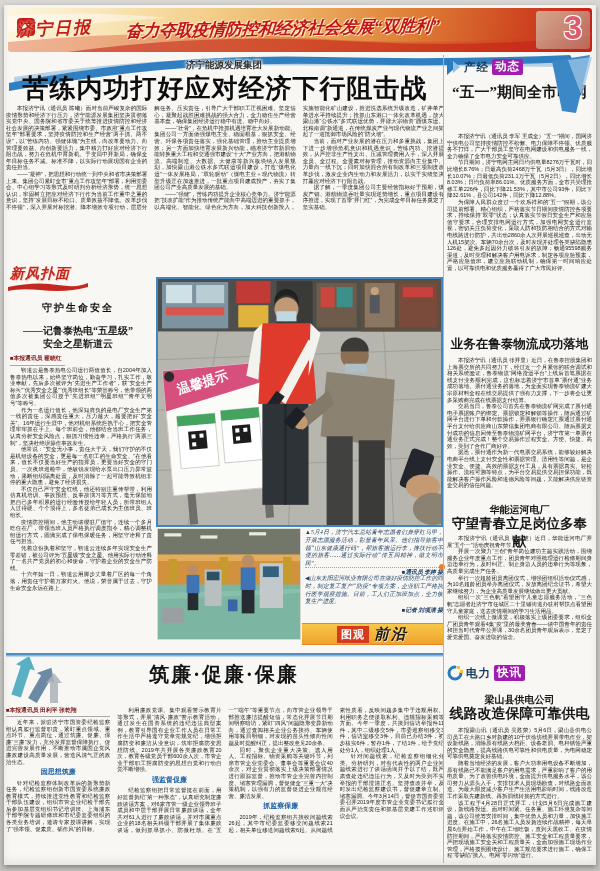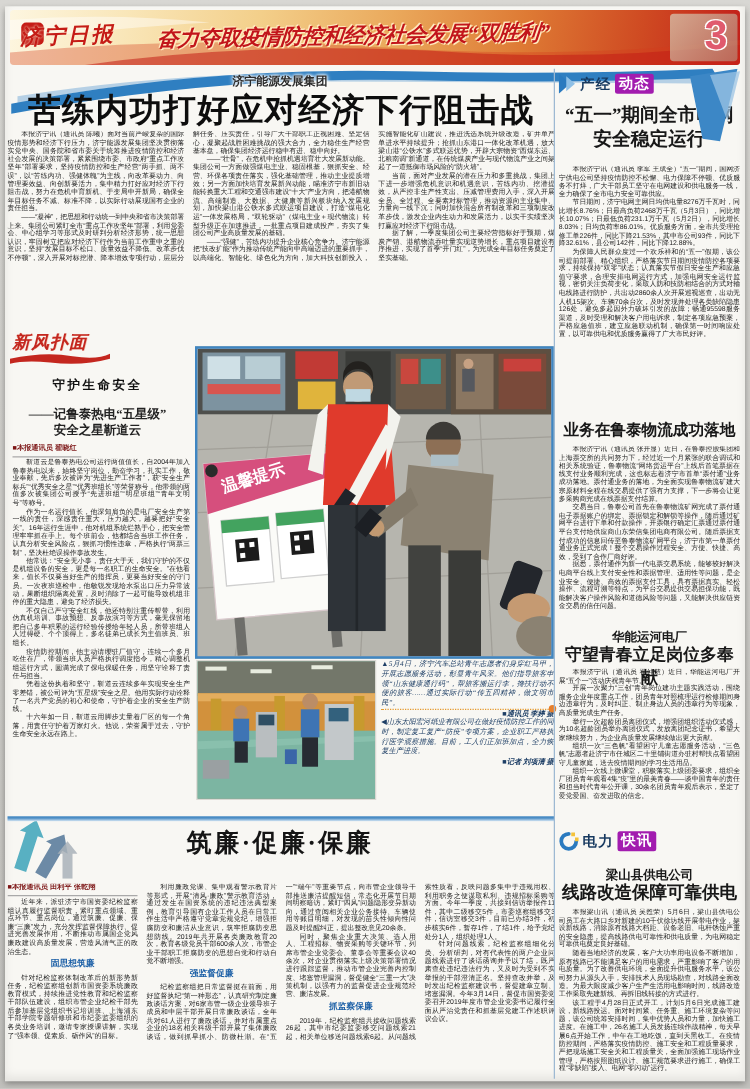--- a/index.html
+++ b/index.html
@@ -271,20 +271,24 @@
       <p>▲5月4日，济宁汽车总站青年志愿者们身穿红马甲，开展志愿服务活动，彰显青年风采。他们指导旅客申领“山东健康通行码”，帮旅客搬运行李，搀扶行动不便的旅客……通过实际行动“传五四精神，做文明市民”。</p>
       <div class="credit">■通讯员 李婷 摄</div>
     </div>
     <div class="abs dotline">
         <span class="dot"></span>
       </div>
     <div class="abs cap cap2">
       <p>◀山东太阳宏河纸业有限公司在做好疫情防控工作的同时，制定复工复产“防疫”专项方案，企业职工严格执行医学观察措施。目前，工人们正加班加点，全力恢复生产进度。</p>
       <div class="credit">■记者 刘项清 摄</div>
     </div>
+    <div class="abs tuguan">
+      <span class="tg1">图观</span>
+      <span class="tg2">前沿</span>
+    </div>
     <div class="abs hr-blue"></div>
 
     <svg class="abs arrows" width="54" height="46" viewBox="0 0 54 46">
       <g transform="rotate(18 27 23)">
           <polygon points="14,2 24,14 19,14 19,44 9,44 9,14 4,14" fill="#58b0c2"></polygon>
         </g>
       <g transform="rotate(30 30 26)">
           <polygon points="34,6 44,18 39,18 39,44 29,44 29,18 24,18" fill="#6c8aa6"></polygon>
         </g>
       <polygon points="46,16 54,26 50,26 50,46 42,46 42,26 38,26" fill="#a9b2b8" opacity="0.85"></polygon>
@@ -309,21 +313,20 @@
     <div class="abs rc rc-label lab1">
       <svg width="14" height="16" viewBox="0 0 14 16">
         <polygon points="0,0 9,8 0,16" fill="#2a7abf"></polygon>
           <polygon points="6,2 13,8 6,14" fill="#8fc0e6"></polygon>
       </svg>
       <span class="pre">产经</span>
       <span class="suf">动态</span>
     </div>
 
     <h3 class="abs rc rc-h a1h1">“五一”期间全市电网</h3>
-    <h3 class="abs rc rc-h a1h2">安全稳定运行</h3>
     <div class="abs rc bt a1b">
         <p>本报济宁讯（通讯员 李军 王成全）“五一”期间，国网济宁供电公司坚持疫情防控不松懈、电力保障不停顿、优质服务不打烊，广大干部员工坚守在电网建设和供电服务一线，全力确保了全市电力安全可靠供应。</p>
         <p>节日期间，济宁电网主网日均供电量8276万千瓦时，同比增长8.76%；日最高负荷2468万千瓦（5月3日），同比增长10.07%；日最低负荷231.1万千瓦（5月2日），同比增长8.03%；日均负荷率86.01%。优质服务方面，全市共受理抢修工单226件，同比下降21.53%，其中市公司93件，同比下降32.61%，县公司142件，同比下降12.88%。</p>
         <p>为保障人民群众度过一个欢乐祥和的“五一”假期，该公司提前部署、精心组织，严格落实节日期间疫情防控各项要求，持续保持“双零”状态；认真落实节假日安全生产和应急值守要求，合理安排电网运行方式，加强电网安全运行监视，密切关注负荷变化，采取人防和技防相结合的方式对输电线路进行防护，共出动2860余人次开展巡视巡查，出动无人机15架次、车辆70余台次，及时发现并处理各类缺陷隐患126处，避免多起因外力破坏引发的故障；畅通95598服务渠道，及时受理和解决客户用电诉求，制定各项应急预案，严格应急值班，建立应急联动机制，确保第一时间响应处置，以可靠供电和优质服务赢得了广大市民好评。</p>
       </div>
 
     <h3 class="abs rc rc-h a2h2">业务在鲁泰物流成功落地</h3>
     <div class="abs rc bt a2b">
         <p>本报济宁讯（通讯员 张开显）近日，在鲁泰控股集团和上海票交所的共同努力下，经过近一个月紧张的联合调试和相关系统验证，鲁泰物流“网络货运平台”上线后首笔票据在线支付业务顺利完成，这也标志着济宁市首单“票付通”业务成功落地。票付通业务的落地，为全面实现鲁泰物流矿建大宗原材料全程在线交易提供了强有力支撑，下一步将会让更多采购商完成在线票据支付结算。</p>
         <p>交易当日，鲁泰公司首先在鲁泰物流矿网完成了票付通电子票据账户的绑定、票据锁定和解锁等操作，随后通过矿网平台进行下单和付款操作，开票银行确定汇票通过票付通平台支付给供应商山东荣信集团电商有限公司。随后票据支付成功的信息回传至鲁泰物流矿网平台，济宁市第一单票付通业务正式完成！整个交易操作过程安全、方便、快捷、高效，受到了合作厂商好评。</p>

